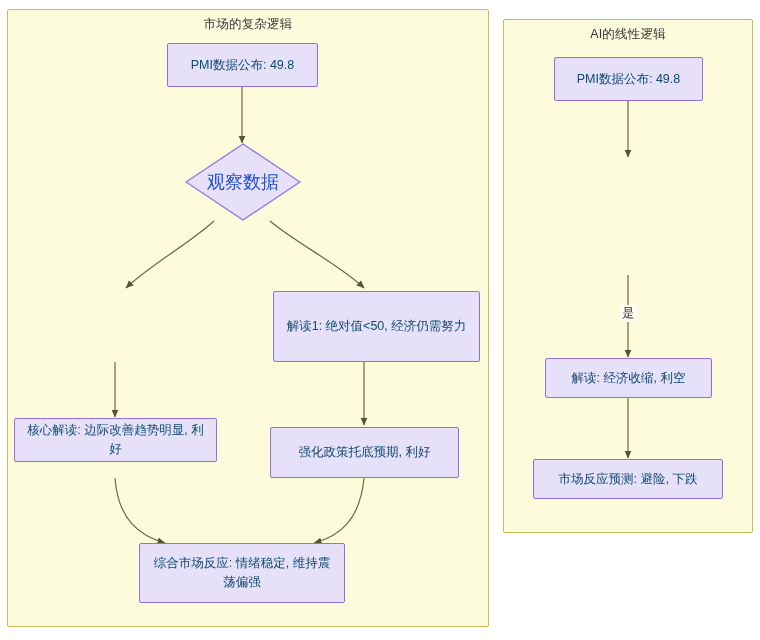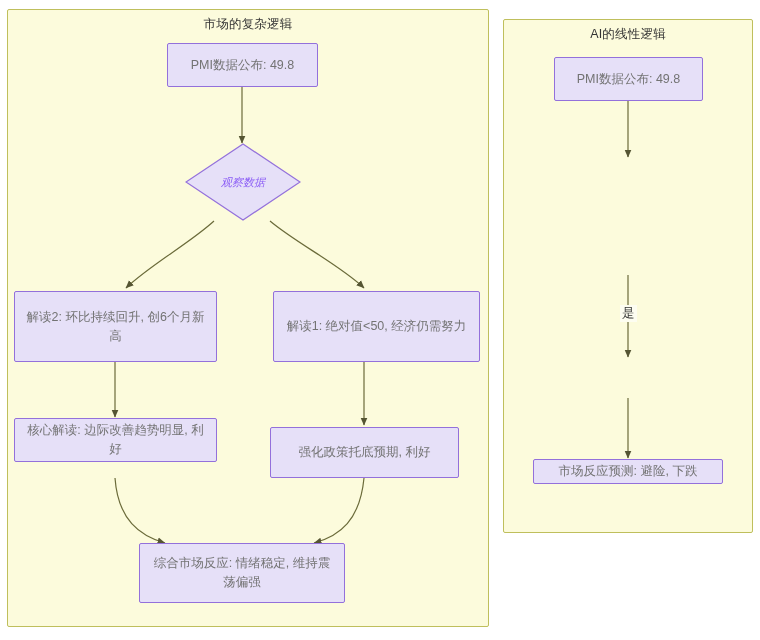--- a/index.html
+++ b/index.html
@@ -47,21 +47,21 @@
   .node {
     position: absolute;
     box-sizing: border-box;
     background: #e6e0f8;
     border: 1px solid #9370db;
     border-radius: 2px;
     display: flex;
     align-items: center;
     justify-content: center;
     text-align: center;
-    color: #737373;
+    color: #0c4a6e;
     font-size: 12.5px;
     line-height: 1.5;
     padding: 0 8px;
   }
   .node-text {
     display: block;
     width: 100%;
   }
   .diamond {
     position: absolute;
@@ -75,24 +75,23 @@
     height: 100%;
   }
   .diamond .dlabel {
     position: absolute;
     left: 0; top: 0;
     width: 100%;
     height: 100%;
     display: flex;
     align-items: center;
     justify-content: center;
-    font-size: 11px;
-    color: #8b5cf6;
+    font-size: 18px;
+    color: #1d4ed8;
     text-align: center;
-    font-style: italic;
   }
   .edge-label {
     position: absolute;
     background: #fdfdf1;
     color: #333333;
     font-size: 12.5px;
     line-height: 1;
     padding: 2px 2px;
     text-align: center;
     white-space: nowrap;
@@ -145,23 +144,20 @@
     <span class="node-text">PMI数据公布: 49.8</span>
   </div>
 
   <div class="diamond" style="left:185px; top:143px; width:116px; height:78px;">
     <svg class="dshape" viewBox="0 0 116 78" preserveAspectRatio="none">
       <polygon points="58,1 115,39 58,77 1,39" fill="#e6e0f8" stroke="#9370db" stroke-width="1.2"></polygon>
     </svg>
     <div class="dlabel">观察数据</div>
   </div>
 
-  <div class="node" style="left:14px; top:291px; width:203px; height:71px;">
-    <span class="node-text">解读2: 环比持续回升, 创6个月新高</span>
-  </div>
 
   <div class="node" style="left:261px; top:291px; width:207px; height:71px;margin-left:12px;">
     <span class="node-text">解读1: 绝对值&lt;50, 经济仍需努力</span>
   </div>
 
   <div class="node" style="left:14px; top:418px; width:203px; height:44px;">
     <span class="node-text">核心解读: 边际改善趋势明显, 利好</span>
   </div>
 
   <div class="node" style="left:139px; top:543px; width:206px; height:60px;">
@@ -172,18 +168,21 @@
     <span class="node-text">强化政策托底预期, 利好</span>
   </div>
 
   <div class="node" style="left:554px; top:57px; width:149px; height:44px;">
     <span class="node-text">PMI数据公布: 49.8</span>
   </div>
 
 
   <div class="edge-label" style="left:620px; top:305px;">是</div>
 
+  <div class="node" style="left:545px; top:358px; width:167px; height:40px;">
+    <span class="node-text">解读: 经济收缩, 利空</span>
+  </div>
 
-  <div class="node" style="left:533px; top:459px; width:190px; height:25px;">
+  <div class="node" style="left:533px; top:459px; width:190px; height:40px;">
     <span class="node-text">市场反应预测: 避险, 下跌</span>
   </div>
 
 </div>
 
 </body></html>

